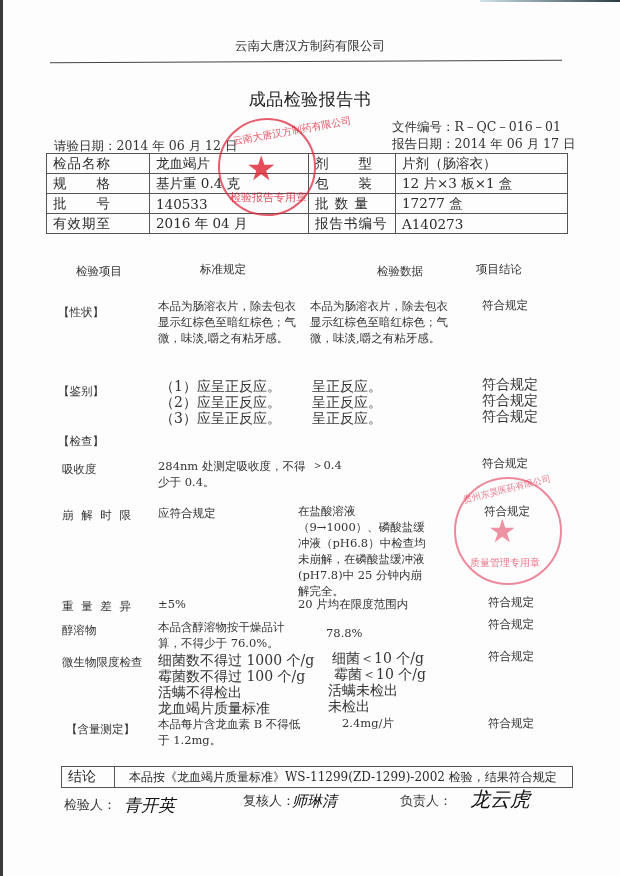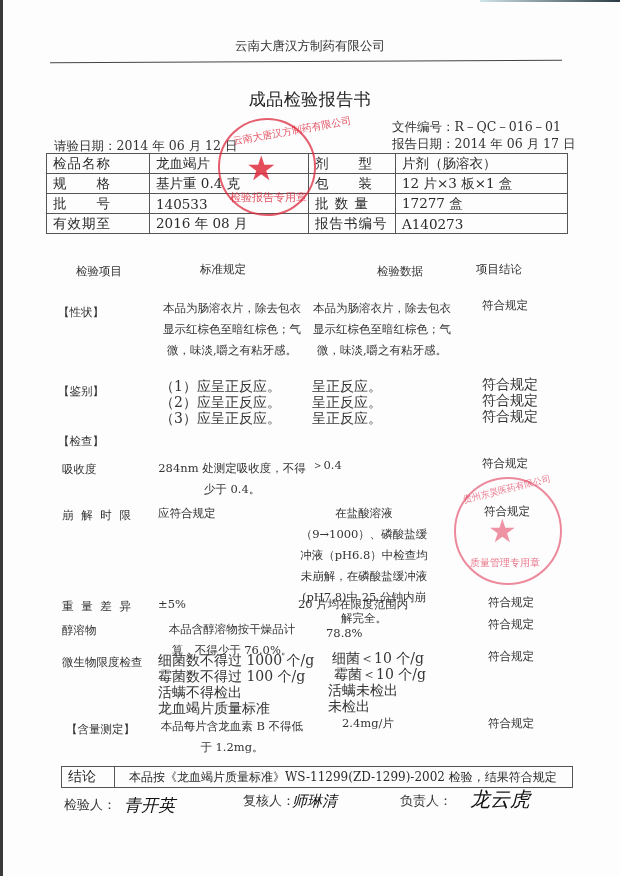--- a/index.html
+++ b/index.html
@@ -16,21 +16,21 @@
   .company-rule { left:50px; top:61px; width:512px; height:1px; background:#444; transform:rotate(-0.3deg); }
   .title { left:0; width:620px; top:88px; text-align:center; font-size:17px; color:#222; letter-spacing:0.5px; }
   .meta { font-size:12.5px; color:#333; }
   table.info { position:absolute; left:46px; top:153px; width:522px; border-collapse:collapse; font-size:13.5px; }
   table.info td { border:1px solid #555; height:19px; padding:0 6px; color:#2a2a2a; }
   table.info td.lbl { width:90px; letter-spacing:1px; }
   table.info td.val { width:146px; }
   table.info td.lbl2 { width:74px; letter-spacing:1px; }
   .colhdr { font-size:11.5px; color:#333; }
   .sec { font-size:11.5px; color:#333; }
-  .txt { font-size:11.5px; color:#333; line-height:21px; white-space:normal;text-align:center; }
+  .txt { font-size:11.5px; color:#333; line-height:16px; white-space:normal; }
   .small { font-size:14px; color:#333; line-height:14px; }
   table.concl { position:absolute; left:61px; top:766px; width:512px; border-collapse:collapse; font-size:12px; }
   table.concl td { border:1px solid #555; height:20px; padding:0 6px; }
   .sig-label { font-size:13px; color:#333; }
   .stamp { position:absolute; border-radius:50%; border:2.5px solid rgba(220,40,60,0.75); }
   .stamp-text { position:absolute; color:rgba(220,40,60,0.8); font-size:11px; }
   .star { position:absolute; color:rgba(225,45,60,0.85); }
   .hand { position:absolute; font-family:"DejaVu Sans", sans-serif; color:#111; font-style:italic; }
 </style>
 </head>
@@ -61,21 +61,21 @@
     <td>12 片×3 板×1 盒</td>
   </tr>
   <tr>
     <td class="lbl">批　　号</td>
     <td class="val">140533</td>
     <td class="lbl2">批 数 量</td>
     <td>17277 盒</td>
   </tr>
   <tr>
     <td class="lbl">有效期至</td>
-    <td class="val">2016 年 08 月</td>
+    <td class="val">2016 年 04 月</td>
     <td class="lbl2">报告书编号</td>
     <td>A140273</td>
   </tr>
 </tbody>
   </table>
 
 <div class="abs colhdr" style="left:76px; top:264px;">检验项目</div>
 <div class="abs colhdr" style="left:200px; top:262px;">标准规定</div>
 <div class="abs colhdr" style="left:346px; top:264px;margin-left:31px;">检验数据</div>
 <div class="abs colhdr" style="left:476px; top:262px;">项目结论</div>

